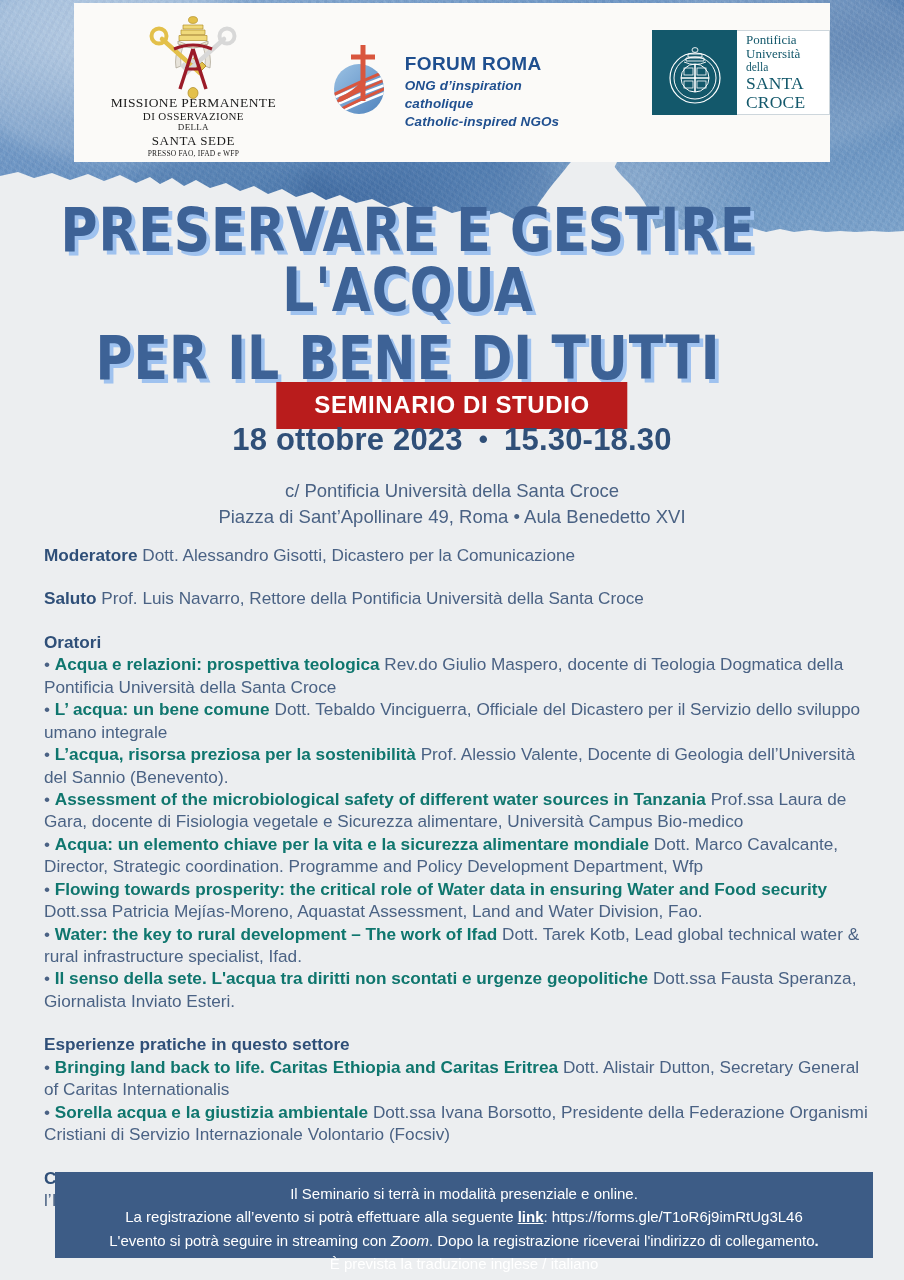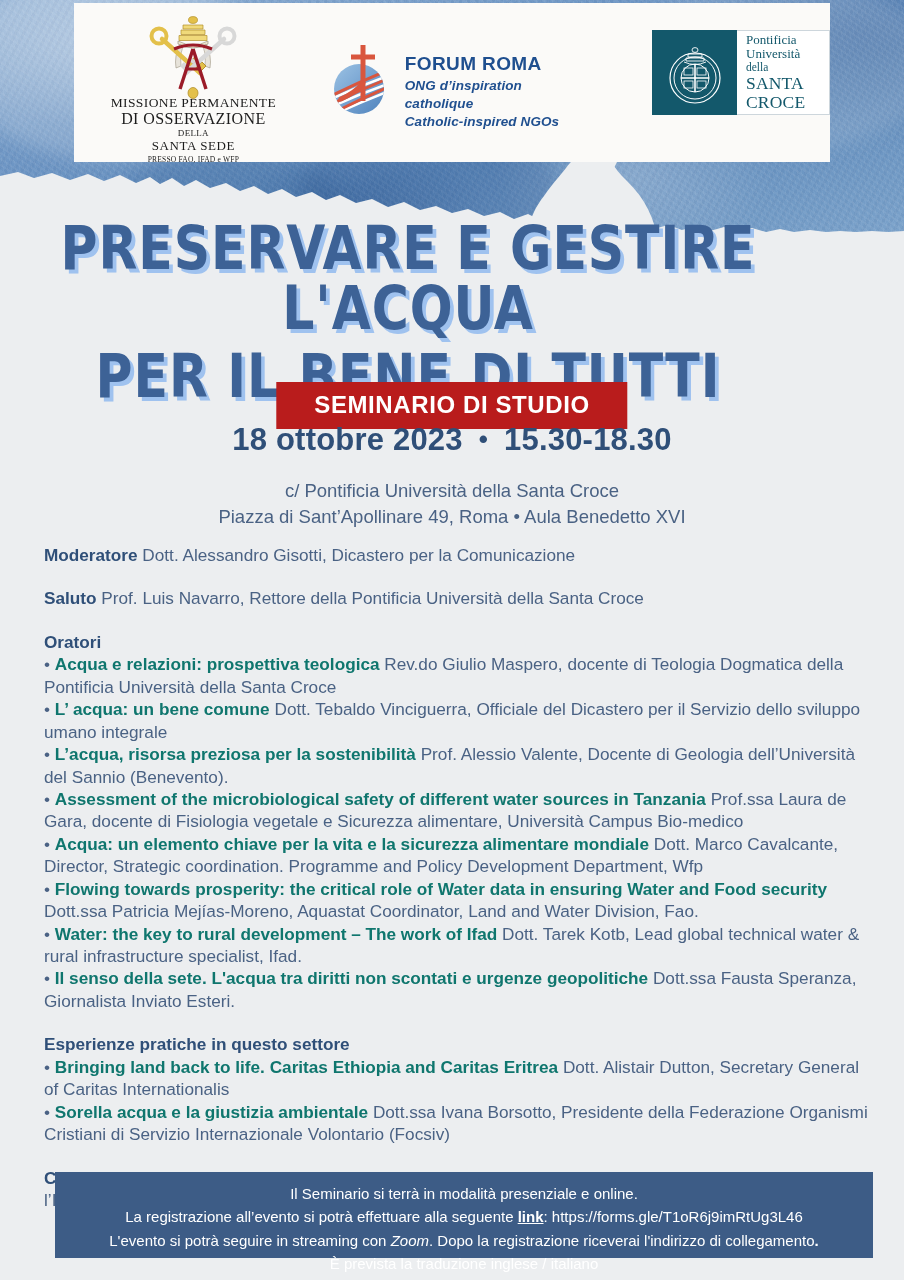--- a/index.html
+++ b/index.html
@@ -45,21 +45,21 @@
   .logostrip{
     position:absolute;left:74px;top:3px;width:756px;height:159px;
     background:#fbfaf8;
     display:flex;align-items:flex-start;
   }
   .logo-vatican{width:265px;height:140px;position:relative;}
   .vat-emblem{position:absolute;left:50%;top:8px;transform:translateX(-50%);}
   .vat-text{position:absolute;left:0;right:0;top:92px;text-align:center;
     font-family:"Liberation Serif", serif;color:#1c1c1c;line-height:1.12;}
   .vat-l1{font-size:13.5px;letter-spacing:.4px;}
-  .vat-l2{font-size:16px;letter-spacing:.4px;}
+  .vat-l2{font-size:11px;letter-spacing:.4px;}
   .vat-l3{font-size:9px;letter-spacing:.3px;}
   .vat-l4{font-size:13px;letter-spacing:.6px;margin-top:1px;}
   .vat-l5{font-size:7.5px;letter-spacing:.2px;margin-top:2px;}
 
   .logo-forum{width:290px;height:159px;position:relative;}
   .forum-mark{position:absolute;left:12px;top:34px;width:74px;height:80px;}
   .forum-text{position:absolute;left:92px;top:48px;color:#1f4f8f;
     font-family:"Liberation Sans",sans-serif;line-height:1.35;}
   .forum-t1{font-size:19px;font-weight:bold;letter-spacing:.4px;}
   .forum-t2{font-size:13.5px;font-weight:bold;font-style:italic;letter-spacing:.1px;}
@@ -70,21 +70,21 @@
   .puse-label{width:93px;height:85px;border:1px solid #cdd6dc;border-left:none;background:#fff;
     display:flex;flex-direction:column;justify-content:center;padding-left:9px;box-sizing:border-box;
     font-family:"Liberation Serif", serif;color:#13586b;line-height:1.07;}
   .puse-1{font-size:13px;}
   .puse-2{font-size:13px;}
   .puse-3{font-size:11.5px;}
   .puse-4{font-size:17.5px;letter-spacing:.2px;margin-top:1px;}
   .puse-5{font-size:17.5px;letter-spacing:.2px;}
 
   
-  .title-wrap{position:absolute;left:0;top:218px;width:816px;text-align:center;}
+  .title-wrap{position:absolute;left:0;top:200px;width:816px;text-align:center;}
   .title-line{
     font-family:"Liberation Sans Narrow","DejaVu Sans Condensed","Liberation Sans",sans-serif;
     font-weight:bold;
     color:#3d6296;
     letter-spacing:1px;
     text-shadow:4px 4px 0 #9fc2ef;
     line-height:.98;
     transform:scaleX(.92);
     transform-origin:center;
   }
@@ -294,21 +294,21 @@
     <div class="gapline"></div>
 
     <div class="hd">Oratori</div>
 
     <div id="oratori-list">
         <div class="row bullet"><span>• </span><strong>Acqua e relazioni: prospettiva teologica</strong><span> Rev.do Giulio Maspero, docente di Teologia Dogmatica della Pontificia Università della Santa Croce</span></div>
         <div class="row bullet"><span>• </span><strong>L’ acqua: un bene comune</strong><span> Dott. Tebaldo Vinciguerra, Officiale del Dicastero per il Servizio dello sviluppo umano integrale</span></div>
         <div class="row bullet"><span>• </span><strong>L’acqua, risorsa preziosa per la sostenibilità</strong><span> Prof. Alessio Valente, Docente di Geologia dell’Università del Sannio (Benevento).</span></div>
         <div class="row bullet"><span>• </span><strong>Assessment of the microbiological safety of different water sources in Tanzania</strong><span> Prof.ssa Laura de Gara, docente di Fisiologia vegetale e Sicurezza alimentare, Università Campus Bio-medico</span></div>
         <div class="row bullet"><span>• </span><strong>Acqua: un elemento chiave per la vita e la sicurezza alimentare mondiale</strong><span>  Dott. Marco Cavalcante, Director, Strategic coordination. Programme and Policy Development Department, Wfp</span></div>
-        <div class="row bullet"><span>• </span><strong>Flowing towards prosperity: the critical role of Water data in ensuring Water and Food security</strong><span> Dott.ssa Patricia Mejías-Moreno, Aquastat Coordinator, Land and Water Division, Fao.</span></div>
+        <div class="row bullet"><span>• </span><strong>Flowing towards prosperity: the critical role of Water data in ensuring Water and Food security</strong><span> Dott.ssa Patricia Mejías-Moreno, Aquastat Assessment, Land and Water Division, Fao.</span></div>
         <div class="row bullet"><span>• </span><strong>Water: the key to rural development – The work of Ifad</strong><span> Dott. Tarek Kotb, Lead global technical water &amp; rural infrastructure specialist, Ifad.</span></div>
         <div class="row bullet"><span>• </span><strong>Il senso della sete. L'acqua tra diritti non scontati e urgenze geopolitiche</strong><span> Dott.ssa Fausta Speranza, Giornalista Inviato Esteri.</span></div>
       </div>
 
     <div class="gapline"></div>
 
     <div class="hd">Esperienze pratiche in questo settore</div>
 
     <div id="esperienze-list">
         <div class="row bullet"><span>• </span><strong> Bringing land back to life. Caritas Ethiopia and Caritas Eritrea</strong><span> Dott. Alistair Dutton, Secretary General of Caritas Internationalis</span></div>

